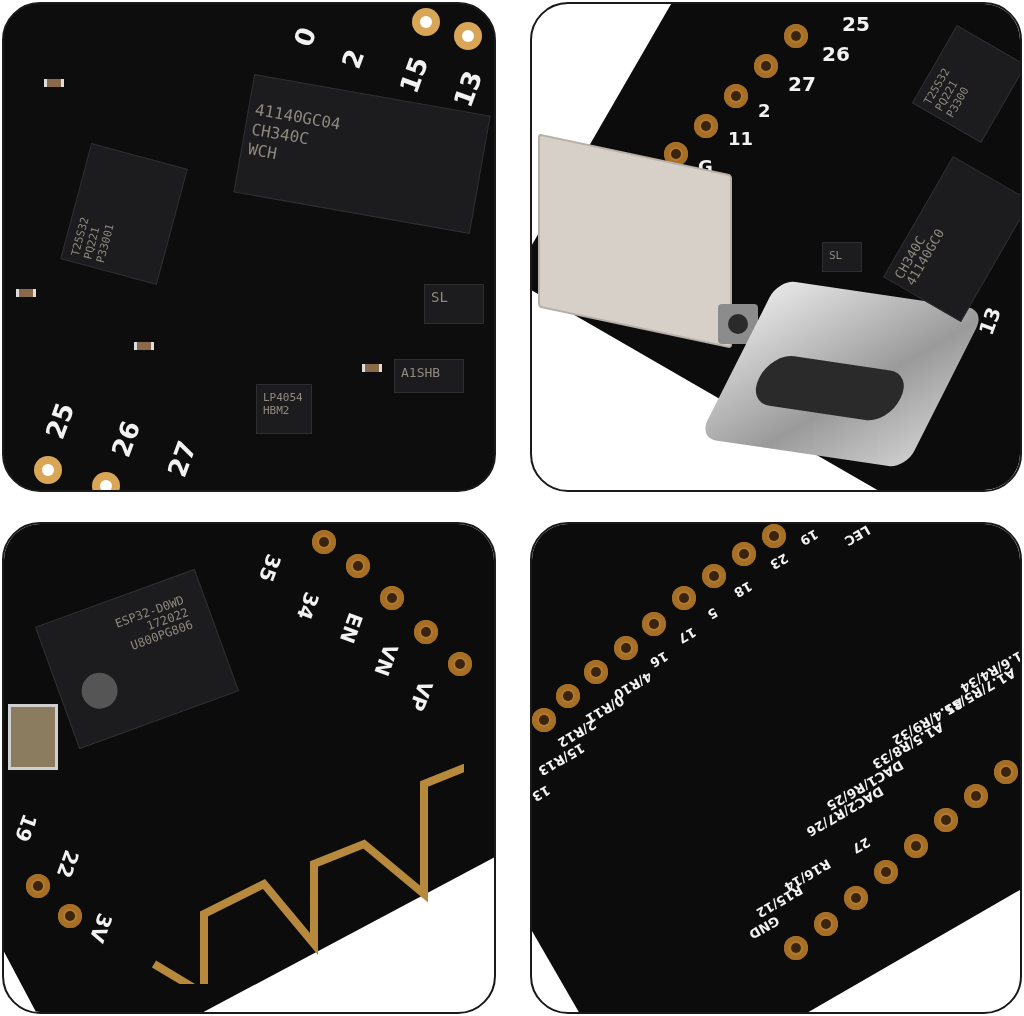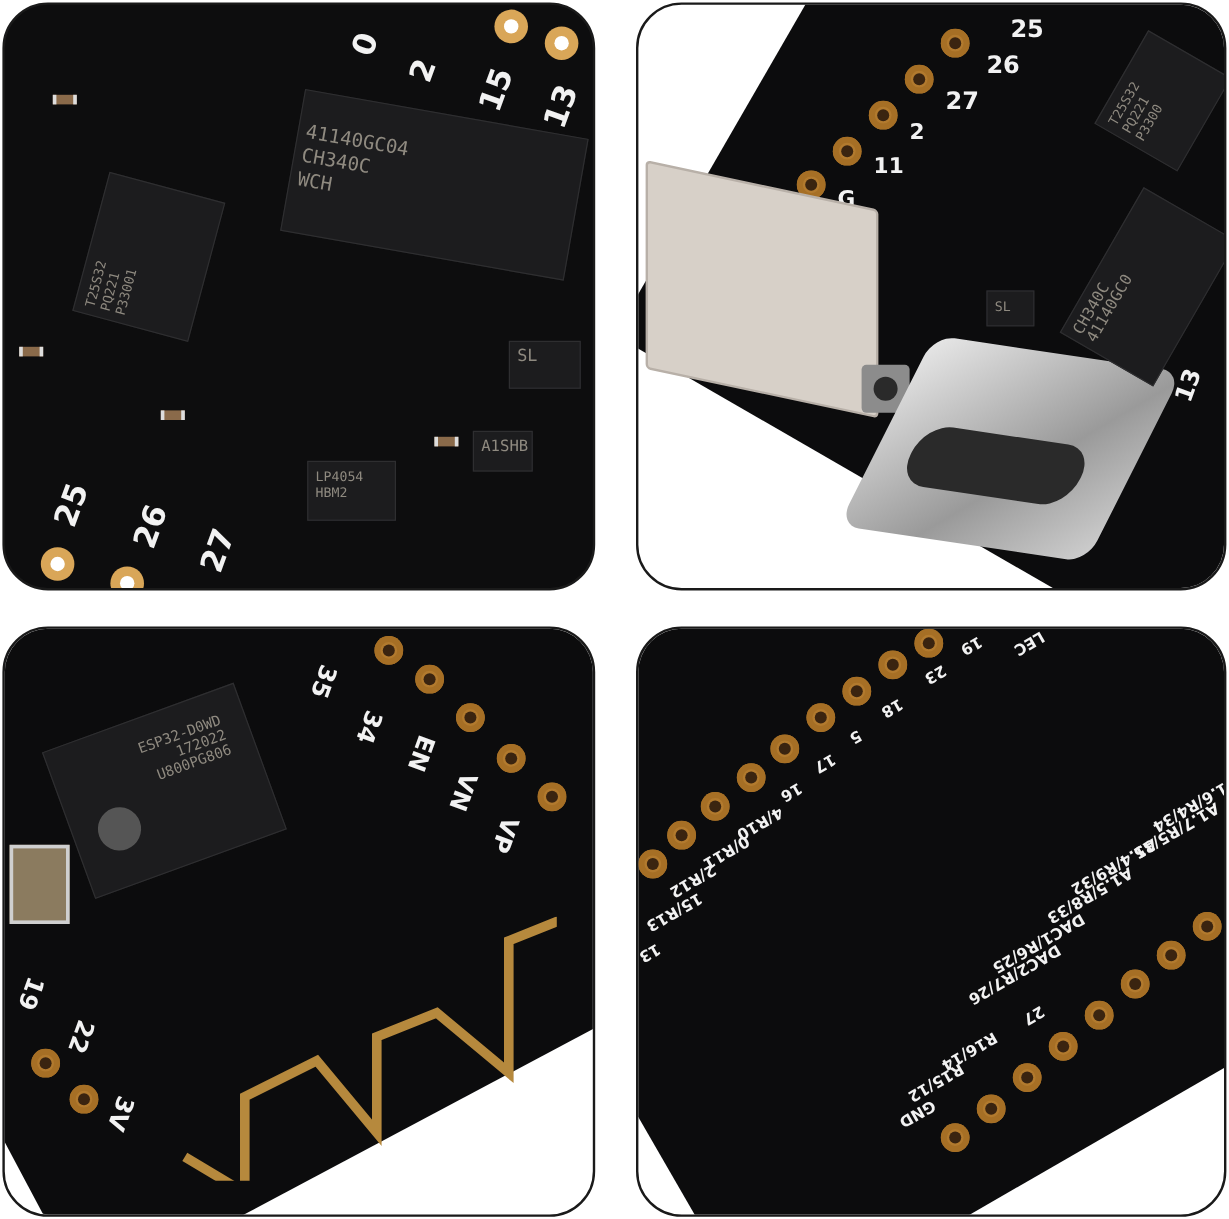--- a/index.html
+++ b/index.html
@@ -38,28 +38,28 @@
   <div class="chip" style="left:60px;top:160px;width:120px;height:100px;transform:rotate(-75deg)">
     <div>T25S32</div>
     <div>PQ221</div>
     <div>P33001</div>
   </div>
   <div class="chip" style="left:238px;top:90px;width:240px;height:120px;transform:rotate(10deg);font-size:16px;line-height:20px;padding-top:24px">
     <div>41140GC04</div>
     <div>CH340C</div>
     <div>WCH</div>
   </div>
-  <div class="chip" style="left:252px;top:380px;width:74px;height:50px">
+  <div class="chip" style="left:252px;top:380px;width:56px;height:50px">
     <div>LP4054</div>
     <div>HBM2</div>
   </div>
   <div class="chip" style="left:420px;top:280px;width:60px;height:40px;font-size:14px">
     <div>SL</div>
   </div>
-  <div class="chip" style="left:390px;top:355px;width:50px;height:34px;font-size:13px">
+  <div class="chip" style="left:390px;top:355px;width:70px;height:34px;font-size:13px">
     <div>A1SHB</div>
   </div>
   <div class="smd" style="left:40px;top:75px"></div>
   <div class="smd" style="left:130px;top:338px"></div>
   <div class="smd" style="left:358px;top:360px"></div>
   <div class="smd" style="left:12px;top:285px"></div>
 </div>
 
 <div class="panel" id="p2">
   <div class="pcb" style="left:70px;top:-60px;width:600px;height:520px;transform:rotate(30deg);transform-origin:center;"></div>

